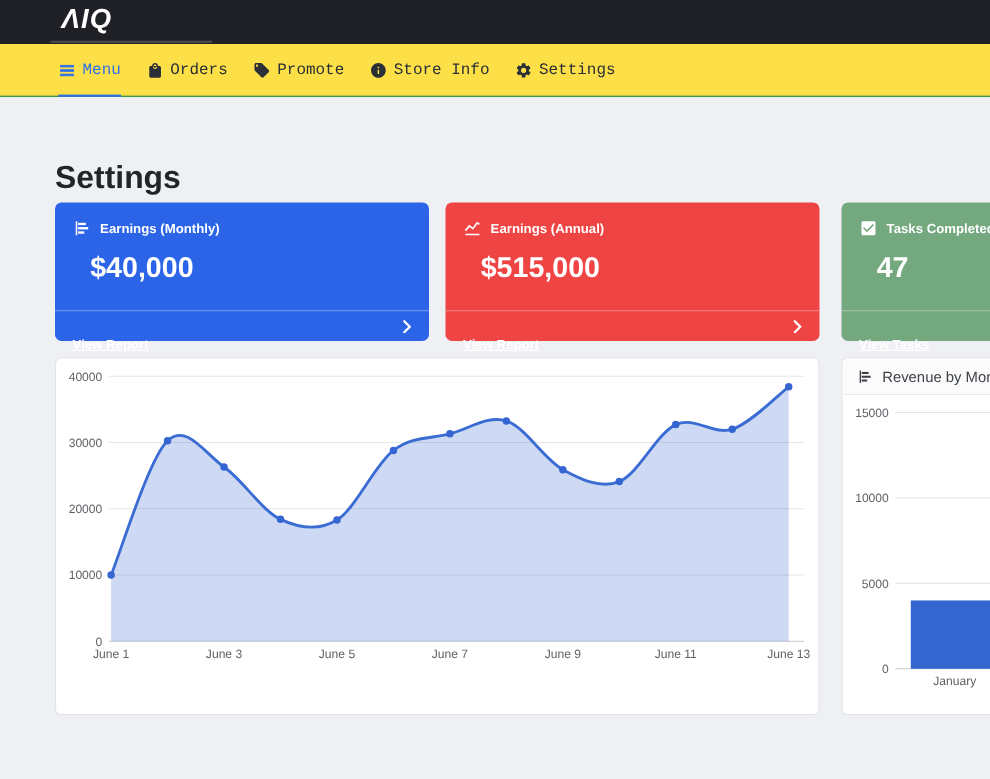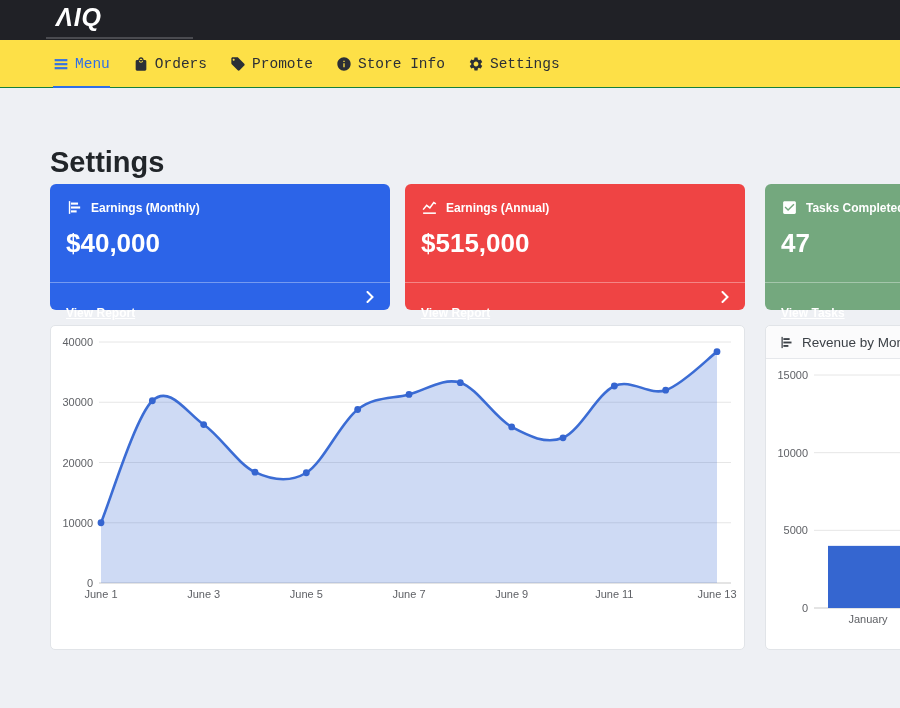--- a/index.html
+++ b/index.html
@@ -20,21 +20,21 @@
   .nav-item.active svg { fill:#2e6fe8; stroke:#2e6fe8; }
   .nav-item.active::after { content:""; position:absolute; left:0; right:0; bottom:-1px; height:2px; background:#2e6fe8; }
 
   
   .page-title { position:absolute; left:50px; top:146px; font-size:29px; font-weight:bold; color:#212529; }
 
   
   .stat-card { position:absolute; top:184px; width:340px; height:126px; border-radius:6px; color:#ffffff; }
   .stat-card .head { display:flex; align-items:center; gap:8px; padding:15px 16px 0 16px; font-size:12px; font-weight:bold; }
   .stat-card .head svg { width:17px; height:17px; }
-  .stat-card .value { padding:12px 16px 0 16px; font-size:26px; font-weight:bold; }
+  .stat-card .value { padding:12px 16px 0 32px; font-size:26px; font-weight:bold; }
   .stat-footer { position:absolute; left:0; right:0; bottom:0; height:28px; border-top:1px solid rgba(255,255,255,0.35); display:flex; align-items:center; justify-content:space-between; padding:0 16px; cursor:pointer; }
   .stat-footer .link { font-size:12px; font-weight:bold; text-decoration:underline; color:#ffffff;margin-top:32px; }
   .stat-footer svg { width:8px; height:12px; }
 
   
   .chart-card { position:absolute; top:325px; background:#ffffff; border:1px solid #e1e4e8; border-radius:5px; }
   .chart-card .chart-head { height:33px; display:flex; align-items:center; gap:8px; padding-left:13px; font-size:13.5px; color:#3c4147; background:#fbfbfc; border-bottom:1px solid #e6e8ec; border-radius:5px 5px 0 0; }
   .chart-head svg { width:15px; height:15px; }
   .chart-body svg text { font-size:11px; fill:#5f6166; }
 </style>

